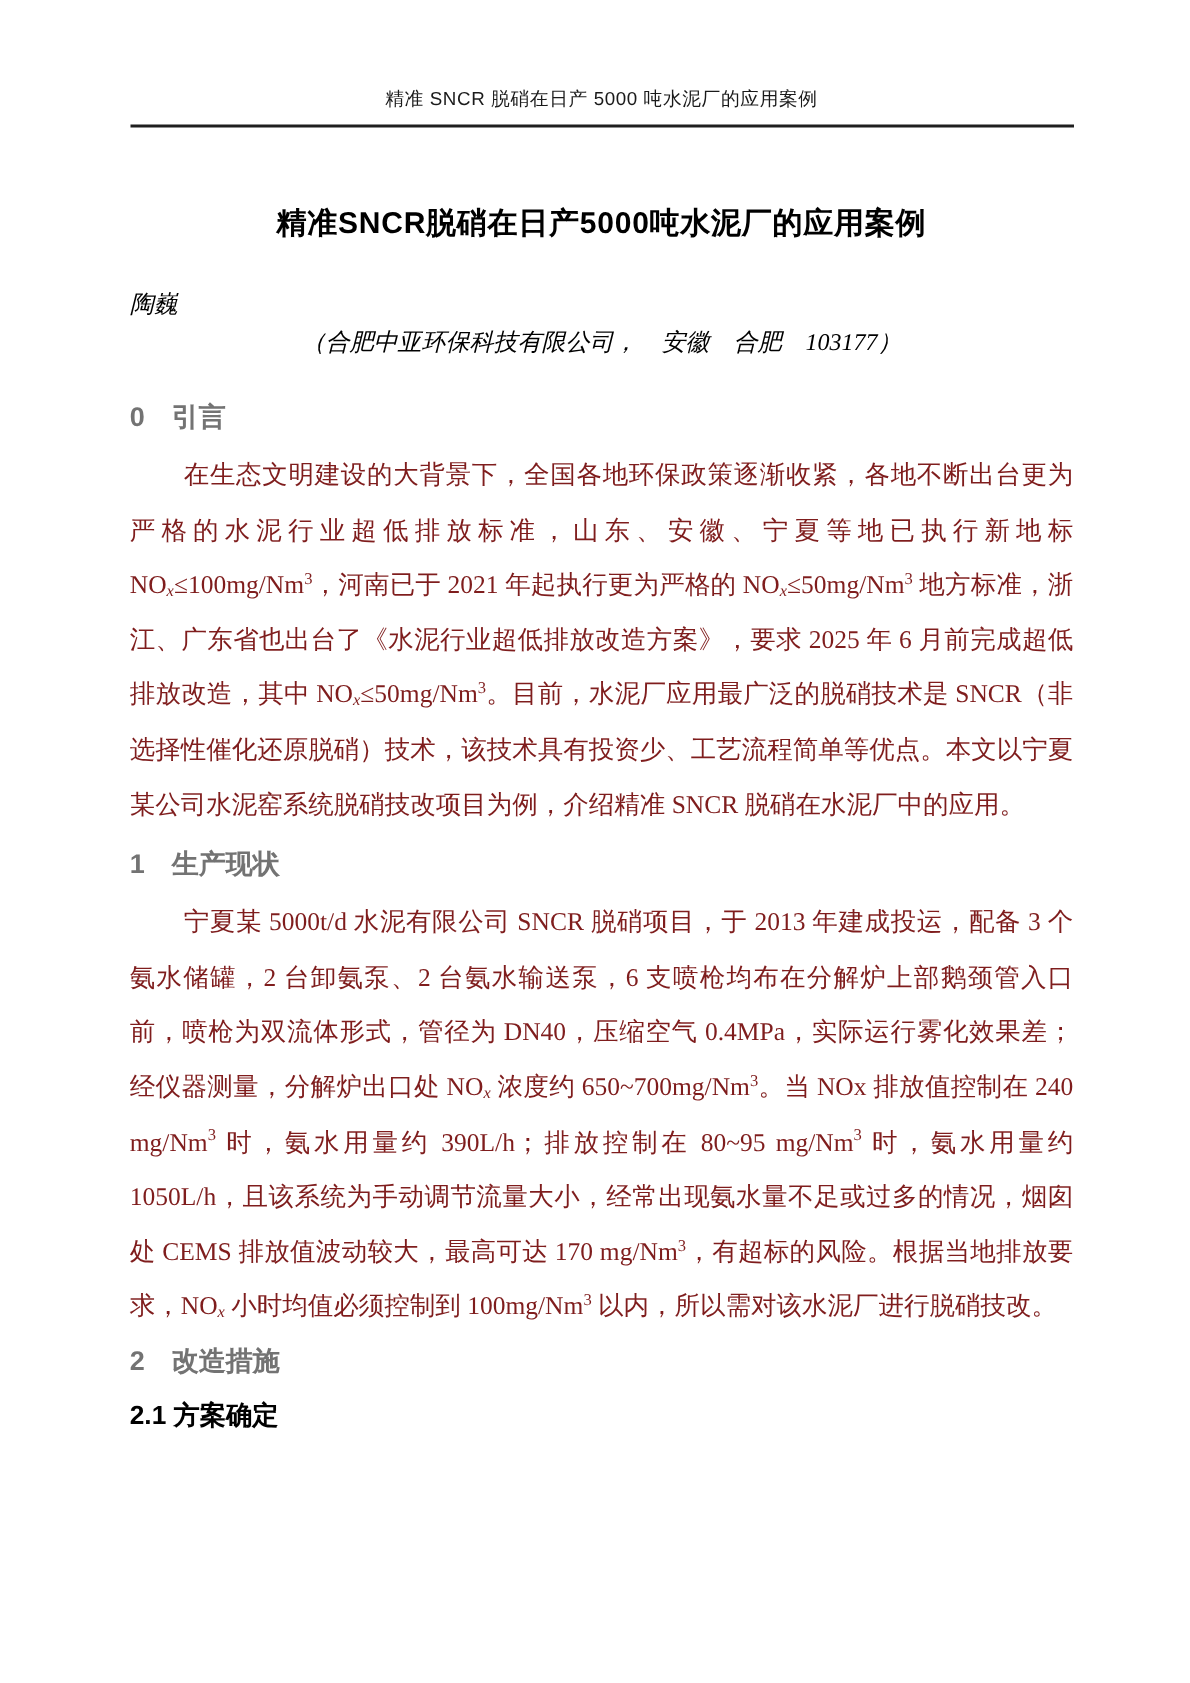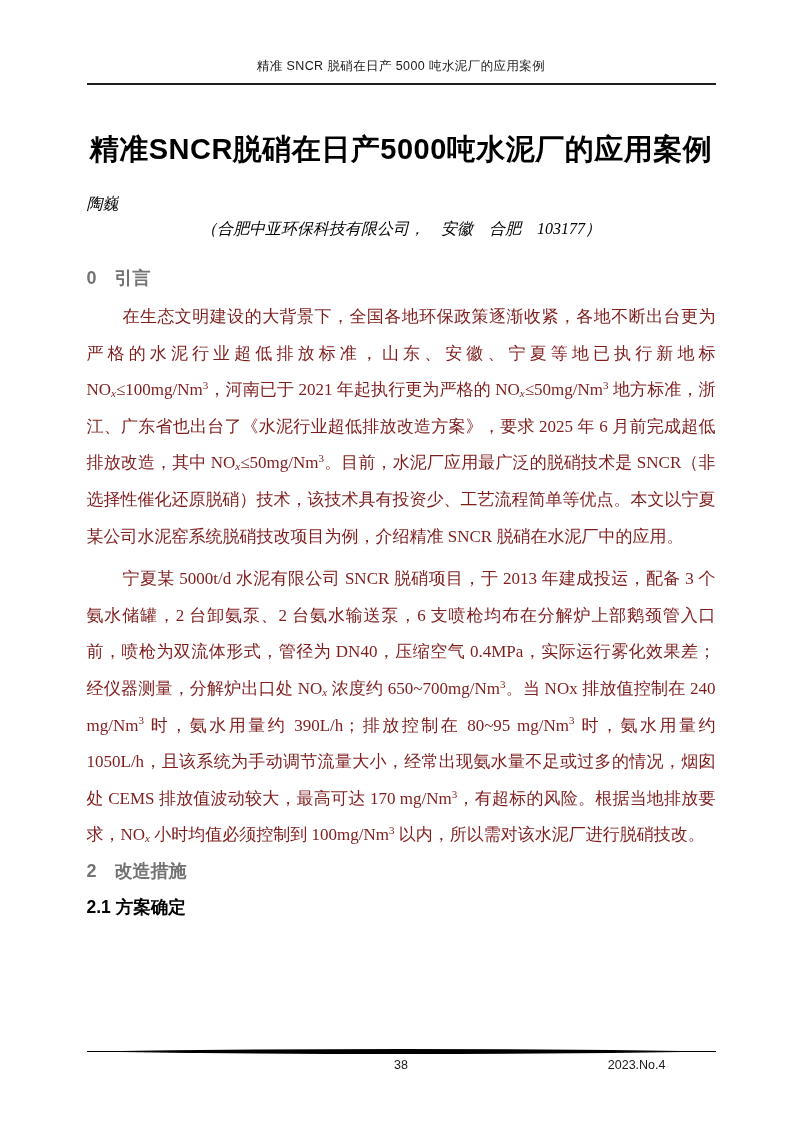--- a/index.html
+++ b/index.html
@@ -30,21 +30,21 @@
     border-bottom: 2px solid #1f1f1f;
     height: 0;
   }
   
   main { margin: 0 57px 0 66px; }
   .article-title {
     margin: 44px 0 0 0;
     text-align: center;
     font-family: "Liberation Sans", "DejaVu Sans", sans-serif;
     font-weight: 700;
-    font-size: 29px;
+    font-size: 20px;
     line-height: 40px;
     letter-spacing: 0.5px;
     color: #000;
     white-space: pre-wrap;
   }
   .author {
     margin-top: 24px;
     font-style: italic;
     font-size: 16px;
     line-height: 22px;
@@ -144,32 +144,23 @@
     <h1 class="article-title">精准SNCR脱硝在日产5000吨水泥厂的应用案例</h1>
 
     <div class="author">陶巍</div>
 
     <div class="affiliation">（合肥中亚环保科技有限公司，　安徽　合肥　103177）</div>
 
     <h2 class="sec-heading">0　引言</h2>
 
     <p class="body-par">在生态文明建设的大背景下，全国各地环保政策逐渐收紧，各地不断出台更为严格的水泥行业超低排放标准，山东、安徽、宁夏等地已执行新地标NO<sub>x</sub>≤100mg/Nm<sup>3</sup>，河南已于 2021 年起执行更为严格的 NO<sub>x</sub>≤50mg/Nm<sup>3</sup> 地方标准，浙江、广东省也出台了《水泥行业超低排放改造方案》，要求 2025 年 6 月前完成超低排放改造，其中 NO<sub>x</sub>≤50mg/Nm<sup>3</sup>。目前，水泥厂应用最广泛的脱硝技术是 SNCR（非选择性催化还原脱硝）技术，该技术具有投资少、工艺流程简单等优点。本文以宁夏某公司水泥窑系统脱硝技改项目为例，介绍精准 SNCR 脱硝在水泥厂中的应用。</p>
 
+    <h2 class="sec-heading mid">1　生产现状</h2>
 
     <p class="body-par">宁夏某 5000t/d 水泥有限公司 SNCR 脱硝项目，于 2013 年建成投运，配备 3 个氨水储罐，2 台卸氨泵、2 台氨水输送泵，6 支喷枪均布在分解炉上部鹅颈管入口前，喷枪为双流体形式，管径为 DN40，压缩空气 0.4MPa，实际运行雾化效果差；经仪器测量，分解炉出口处 NO<sub>x</sub> 浓度约 650~700mg/Nm<sup>3</sup>。当 NOx 排放值控制在 240 mg/Nm<sup>3</sup> 时，氨水用量约 390L/h；排放控制在 80~95 mg/Nm<sup>3</sup> 时，氨水用量约 1050L/h，且该系统为手动调节流量大小，经常出现氨水量不足或过多的情况，烟囱处 CEMS 排放值波动较大，最高可达 170 mg/Nm<sup>3</sup>，有超标的风险。根据当地排放要求，NO<sub>x</sub> 小时均值必须控制到 100mg/Nm<sup>3</sup> 以内，所以需对该水泥厂进行脱硝技改。</p>
 
     <h2 class="sec-heading tight">2　改造措施</h2>
 
     <h3 class="sub-heading">2.1 方案确定</h3>
   </main>
 
-  <footer class="page-footer">
-    <svg class="footer-rule-svg" viewBox="0 0 670 7" preserveAspectRatio="none" aria-hidden="true">
-      <rect x="0" y="3" width="670" height="1" fill="#000"></rect>
-      <path d="M 0 3.5 Q 335 -1.5 670 3.5 Q 335 8.5 0 3.5 Z" fill="#000"></path>
-    </svg>
-    <div class="footer-row">
-      <span class="page-number">38</span>
-      <span class="issue">2023.No.4</span>
-    </div>
-  </footer>
 
 </div>
 
 </body></html>

